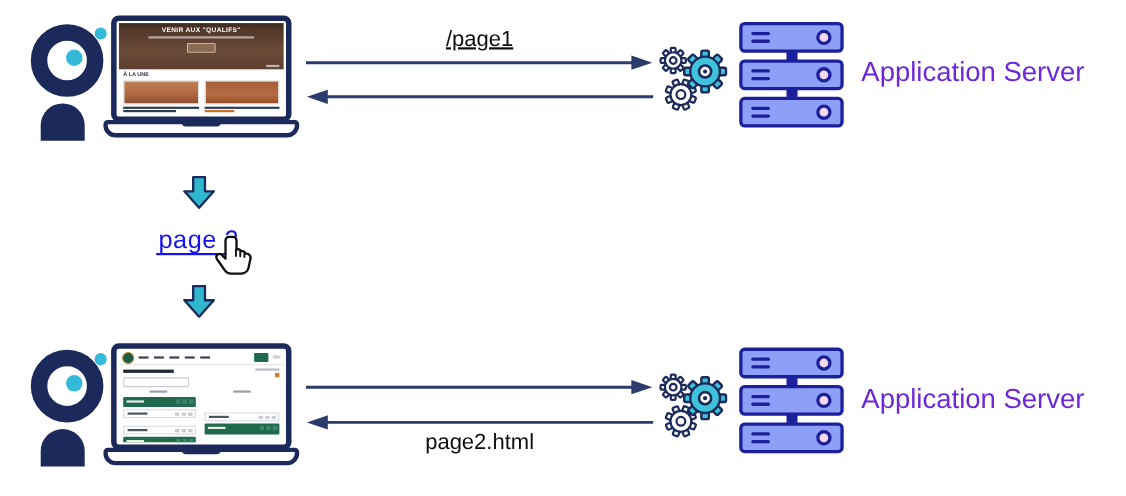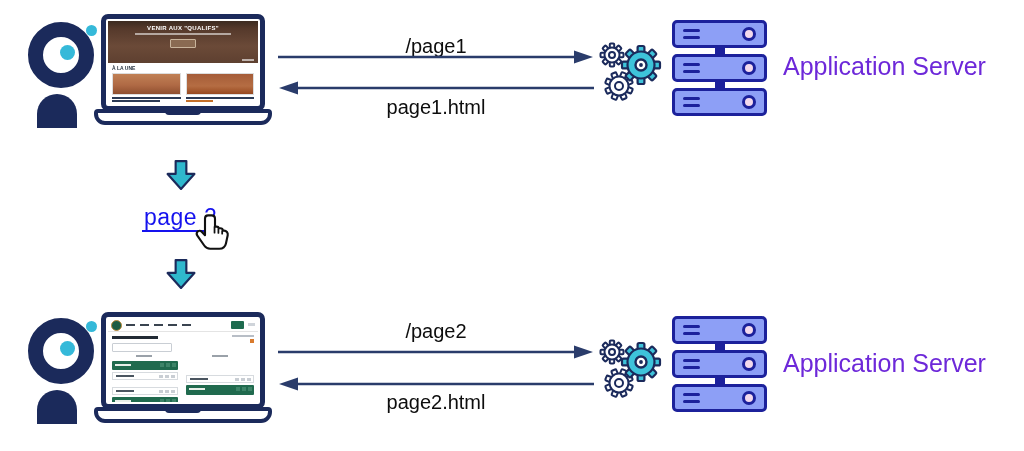--- a/index.html
+++ b/index.html
@@ -116,31 +116,30 @@
             <div class="p1-cap"></div>
             <div class="p1-link"></div>
           </div>
         </div>
       </div>
     </div>
     <div class="base"></div>
     <div class="notch"></div>
   </div>
 
-  <div class="abs flow-label" style="left:278px;top:35px;">/page1</div>
+  <div class="abs flow-label" style="left:278px;top:25px;text-decoration:underline;">/page1</div>
   <svg class="abs" style="left:278px;top:48px;" width="316" height="18">
     <line x1="0" y1="9" x2="297" y2="9" stroke="#2a3c6b" stroke-width="2.6"></line>
     <polygon points="296,2.5 315,9 296,15.5" fill="#2a3c6b"></polygon>
   </svg>
 
   <svg class="abs" style="left:278px;top:79px;" width="316" height="18">
     <line x1="19" y1="9" x2="316" y2="9" stroke="#2a3c6b" stroke-width="2.6"></line>
     <polygon points="20,2.5 1,9 20,15.5" fill="#2a3c6b"></polygon>
   </svg>
-  <div class="abs flow-label" style="left:278px;top:96px;">page1.html</div>
 
   <svg class="abs" style="left:597px;top:34px;" width="72" height="68" viewBox="0 0 72 68">
     <g transform="translate(15,21)">
       <g fill="#ffffff" stroke="#1b2a5b" stroke-width="2">
         <rect x="-2.2" y="-11.5" width="4.4" height="5" rx="1" transform="rotate(0)"></rect>
         <rect x="-2.2" y="-11.5" width="4.4" height="5" rx="1" transform="rotate(45)"></rect>
         <rect x="-2.2" y="-11.5" width="4.4" height="5" rx="1" transform="rotate(90)"></rect>
         <rect x="-2.2" y="-11.5" width="4.4" height="5" rx="1" transform="rotate(135)"></rect>
         <rect x="-2.2" y="-11.5" width="4.4" height="5" rx="1" transform="rotate(180)"></rect>
         <rect x="-2.2" y="-11.5" width="4.4" height="5" rx="1" transform="rotate(225)"></rect>
@@ -300,21 +299,20 @@
               <i></i>
               <i></i>
             </span>
         </div>
       </div>
     </div>
     <div class="base"></div>
     <div class="notch"></div>
   </div>
 
-  <div class="abs flow-label" style="left:278px;top:320px;">/page2</div>
   <svg class="abs" style="left:278px;top:343px;" width="316" height="18">
     <line x1="0" y1="9" x2="297" y2="9" stroke="#2a3c6b" stroke-width="2.6"></line>
     <polygon points="296,2.5 315,9 296,15.5" fill="#2a3c6b"></polygon>
   </svg>
 
   <svg class="abs" style="left:278px;top:375px;" width="316" height="18">
     <line x1="19" y1="9" x2="316" y2="9" stroke="#2a3c6b" stroke-width="2.6"></line>
     <polygon points="20,2.5 1,9 20,15.5" fill="#2a3c6b"></polygon>
   </svg>
   <div class="abs flow-label" style="left:278px;top:391px;">page2.html</div>

